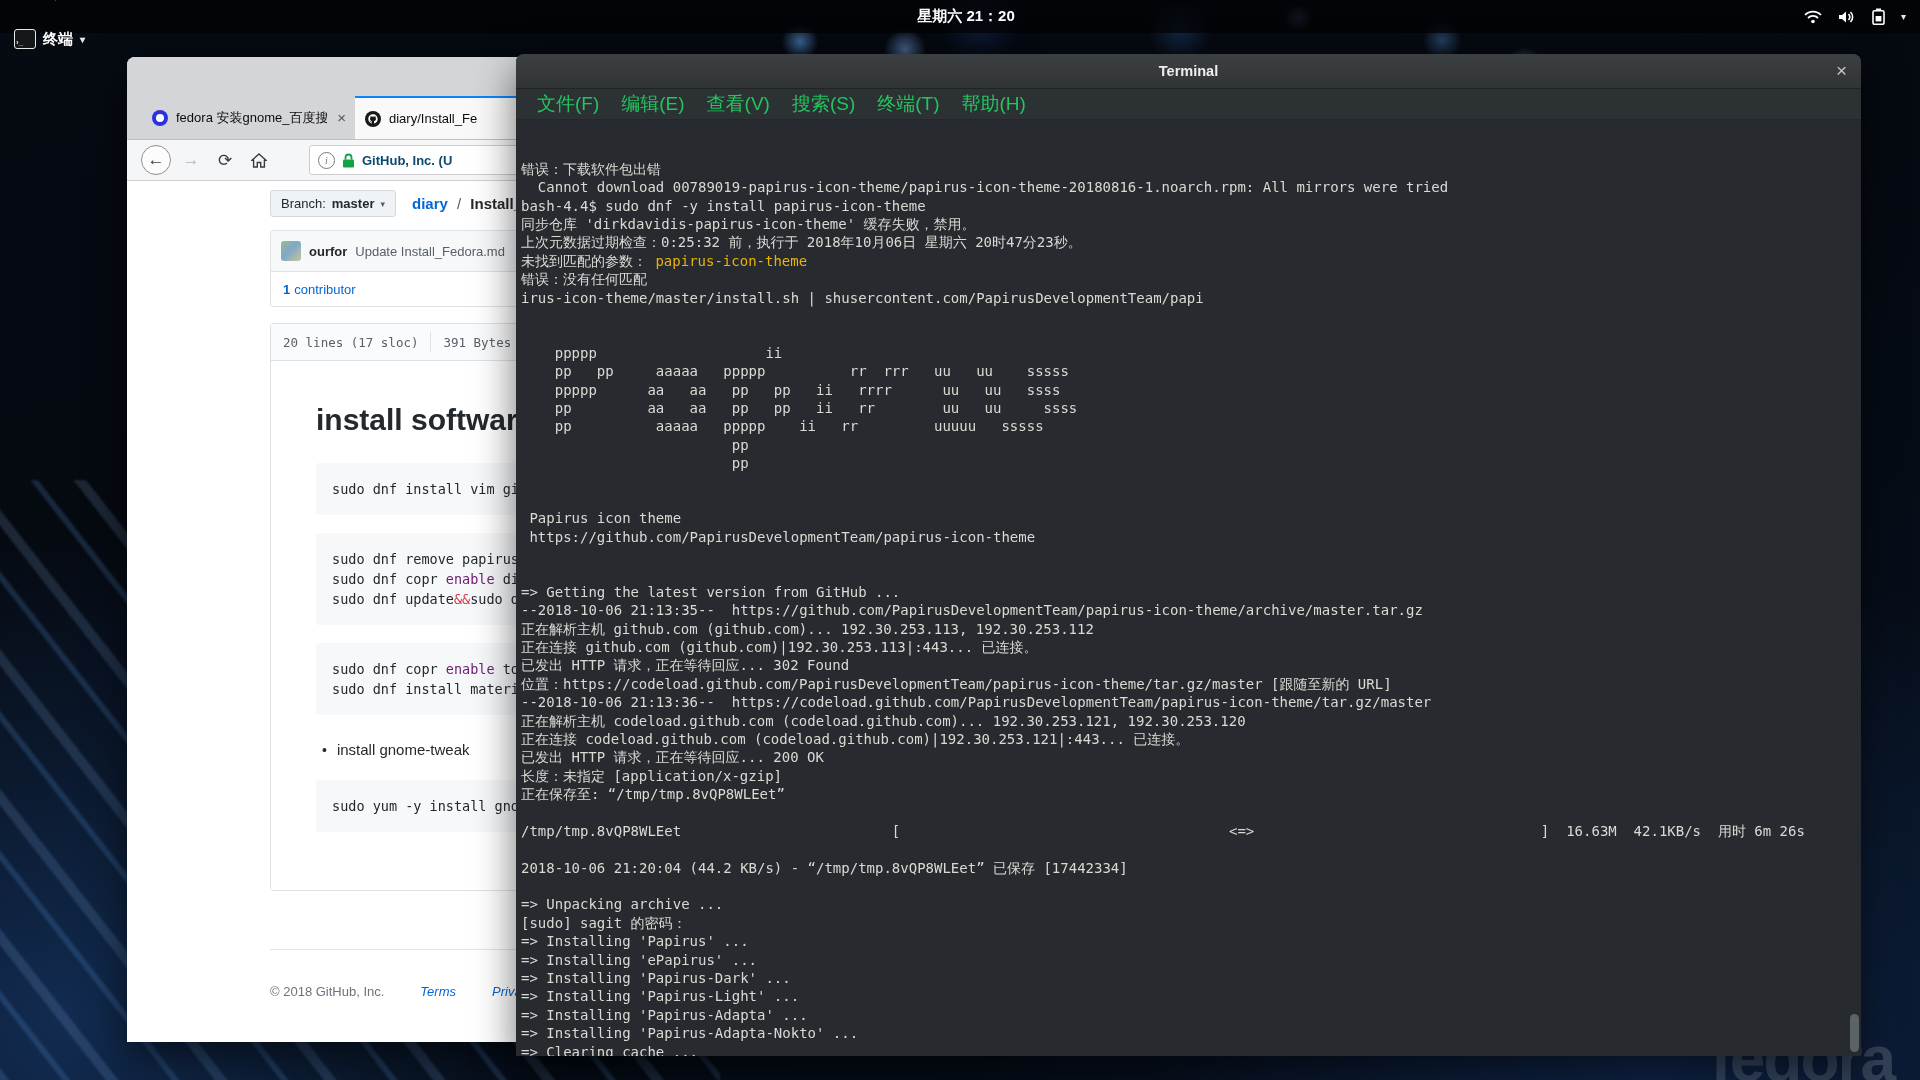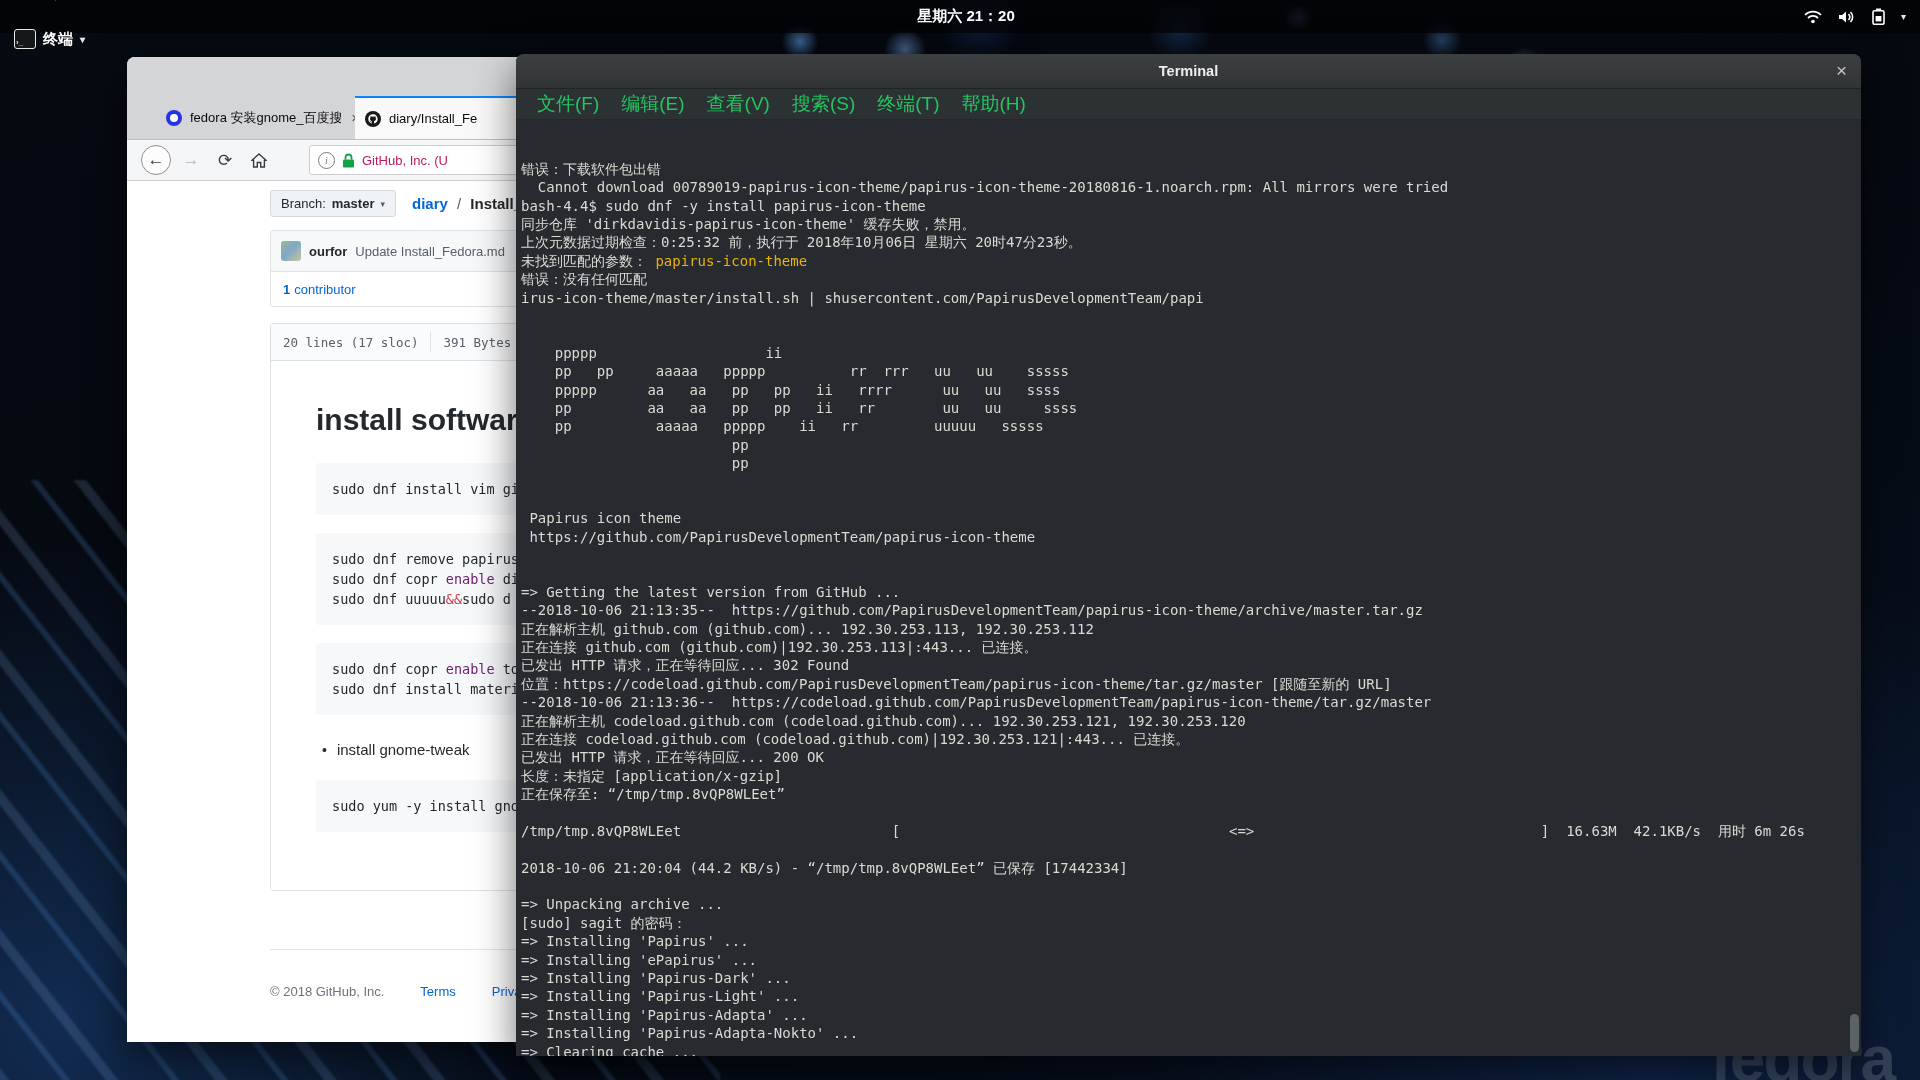--- a/index.html
+++ b/index.html
@@ -46,37 +46,37 @@
   .tb-right{margin-left:auto;display:flex;align-items:center;gap:16px;padding-right:14px;z-index:2;}
   .tb-right svg{display:block;}
   
   .window-shadow{box-shadow:0 14px 40px rgba(0,0,0,.55);}
   
   .firefox{position:absolute;left:127px;top:57px;width:880px;height:985px;
     background:#fff;border-radius:8px 8px 0 0;z-index:10;overflow:hidden;}
   .ff-tabstrip{height:82px;background:#d4d5d9;position:relative;border-bottom:1px solid #bfbfc3;}
   .ff-tab{position:absolute;bottom:0;height:43px;display:flex;align-items:center;
     font-size:13px;color:#0c0c0d;padding:0 10px;box-sizing:border-box;}
-  .ff-tab.inactive{left:29px;width:217px;border-right:1px solid #b9b9bd;}
+  .ff-tab.inactive{left:15px;width:217px;border-right:1px solid #b9b9bd;}
   .ff-tab.active{left:228px;width:360px;background:#f9f9fa;border-top:2px solid #0a84ff;}
   .ff-tab .title{white-space:nowrap;overflow:hidden;flex:1;margin:0 8px;}
   .ff-tab .close{color:#55555a;font-size:15px;padding:0 2px;}
   .favicon{width:16px;height:16px;flex:none;}
   .baidu-ico{border-radius:50%;background:#2932e1;position:relative;}
   .baidu-ico:after{content:"";position:absolute;left:4px;top:4px;width:8px;height:8px;border-radius:50%;background:#fff;}
   .ff-navbar{height:40px;background:#f5f6f7;display:flex;align-items:center;border-bottom:1px solid #d0d0d2;}
   .nav-btn{width:28px;height:28px;display:flex;align-items:center;justify-content:center;
     font-size:17px;color:#3b3b3f;margin-left:6px;}
   .nav-back{border:1px solid #8f8f94;border-radius:50%;background:#fcfcfd;margin-left:14px;}
   .nav-fwd{color:#b4b4b8;}
   .urlbar{margin-left:36px;height:28px;flex:1;background:#fff;border:1px solid #ccccd0;
     border-radius:3px;display:flex;align-items:center;padding:0 8px;gap:7px;}
   .info-ico{width:15px;height:15px;border:1px solid #7a7a7e;border-radius:50%;color:#7a7a7e;
     font-size:10px;display:flex;align-items:center;justify-content:center;font-style:italic;font-family:"Liberation Serif",serif;}
-  .identity{color:#be185d;font-size:13px;font-weight:normal;white-space:nowrap;text-align:center;}
+  .identity{color:#0c4a6e;font-size:13px;font-weight:bold;white-space:nowrap;text-align:center;}
   
   .gh-page{position:relative;background:#fff;height:862px;overflow:hidden;}
   .gh-inner{margin-left:143px;width:1000px;padding-top:9px;}
   .gh-toprow{display:flex;align-items:center;gap:16px;}
   .branch-btn{display:inline-flex;align-items:center;gap:6px;background:#eff3f6;
     border:1px solid #d5d9dd;border-radius:3px;padding:5px 10px;font-size:13px;color:#24292e;}
   .branch-btn b{font-weight:bold;}
   .branch-caret{font-size:9px;color:#586069;}
   .crumbs{font-size:15px;white-space:nowrap;}
   .crumbs .repo{color:#0366d6;font-weight:bold;}
@@ -230,36 +230,36 @@
       <div class="file-box">
         <div class="file-head">
           <span class="stat">20 lines (17 sloc)</span>
           <span class="vdiv"></span>
           <span class="stat">391 Bytes</span>
         </div>
         <div class="md-body">
           <h1>install software</h1>
           <div>
               <div class="gh-pre"><div><span>sudo dnf install vim gi</span></div></div>
-              <div class="gh-pre"><div><span>sudo dnf remove papirus</span></div><div><span>sudo dnf copr </span><span class="c-kw">enable</span><span> di</span></div><div><span>sudo dnf uuuuu</span><span class="c-op">&amp;&amp;</span><span>sudo d</span></div></div>
+              <div class="gh-pre"><div><span>sudo dnf remove papirus</span></div><div><span>sudo dnf copr </span><span class="c-kw">enable</span><span> di</span></div><div><span>sudo dnf update</span><span class="c-op">&amp;&amp;</span><span>sudo d</span></div></div>
               <div class="gh-pre"><div><span>sudo dnf copr </span><span class="c-kw">enable</span><span> to</span></div><div><span>sudo dnf install materi</span></div></div>
               <div class="gh-bullet">
                 <span class="dot">•</span>
                 <span>install gnome-tweak</span>
               </div>
               <div class="gh-pre"><div><span>sudo yum -y install gno</span></div></div>
             </div>
         </div>
       </div>
     </div>
 
     <div class="gh-footer-rule"></div>
     <div class="gh-footer">
       <span>© 2018 GitHub, Inc.</span>
-      <span style="display:flex;gap:36px;">
+      <span style="display:flex;gap:36px;font-style:italic;">
           <a>Terms</a>
           <a>Privacy</a>
           <a>Se</a>
         </span>
     </div>
   </div>
 </div>
 
 <div class="terminal window-shadow">
   <div class="t-header">

